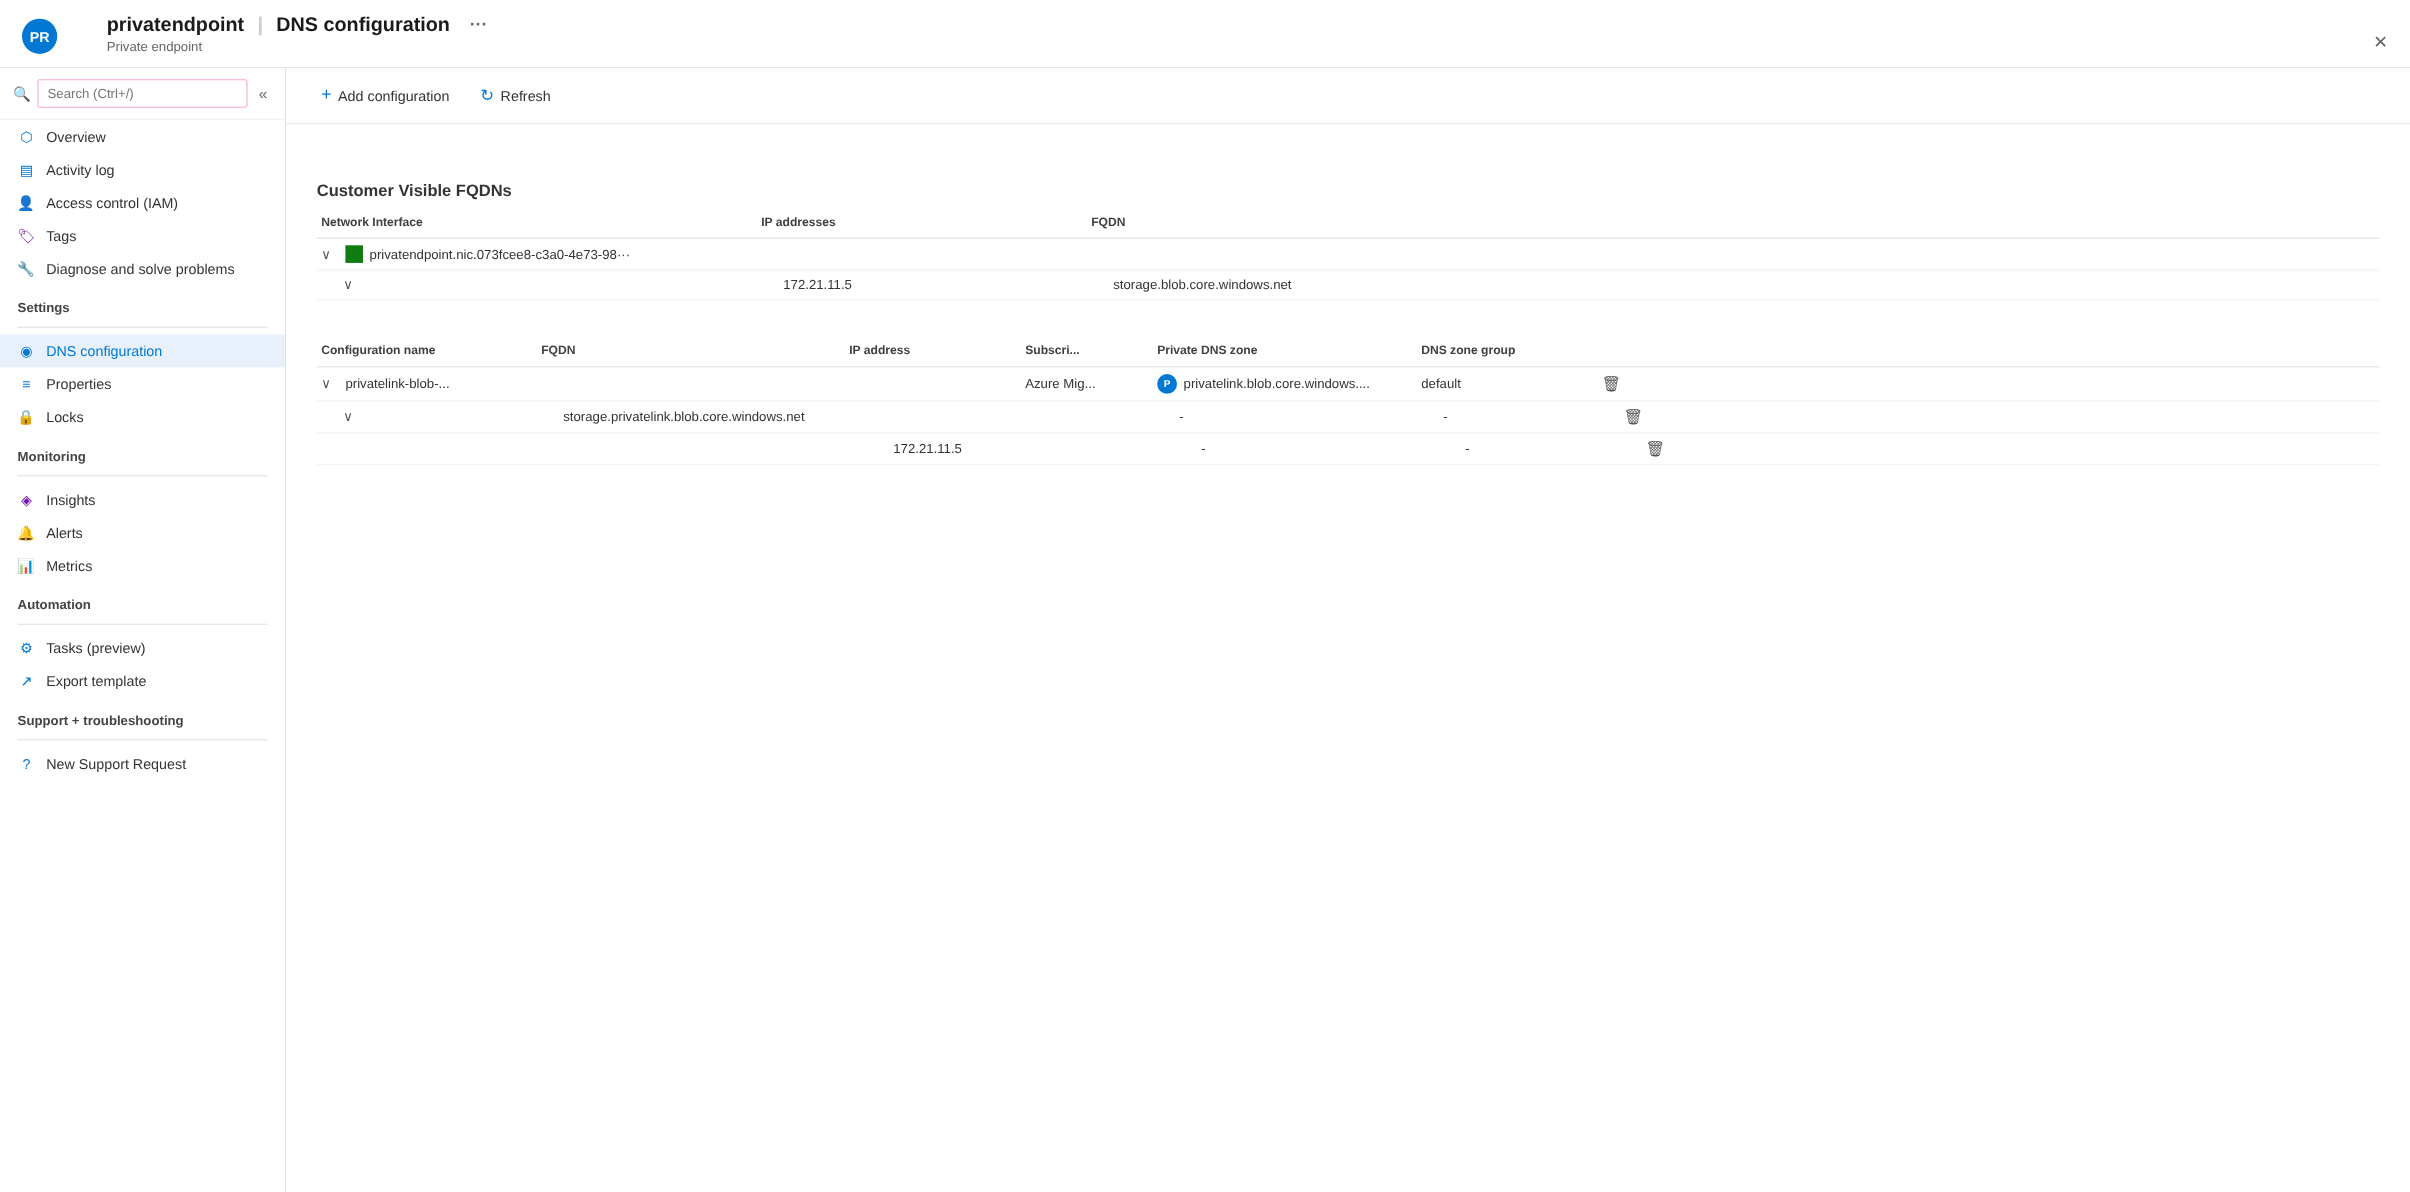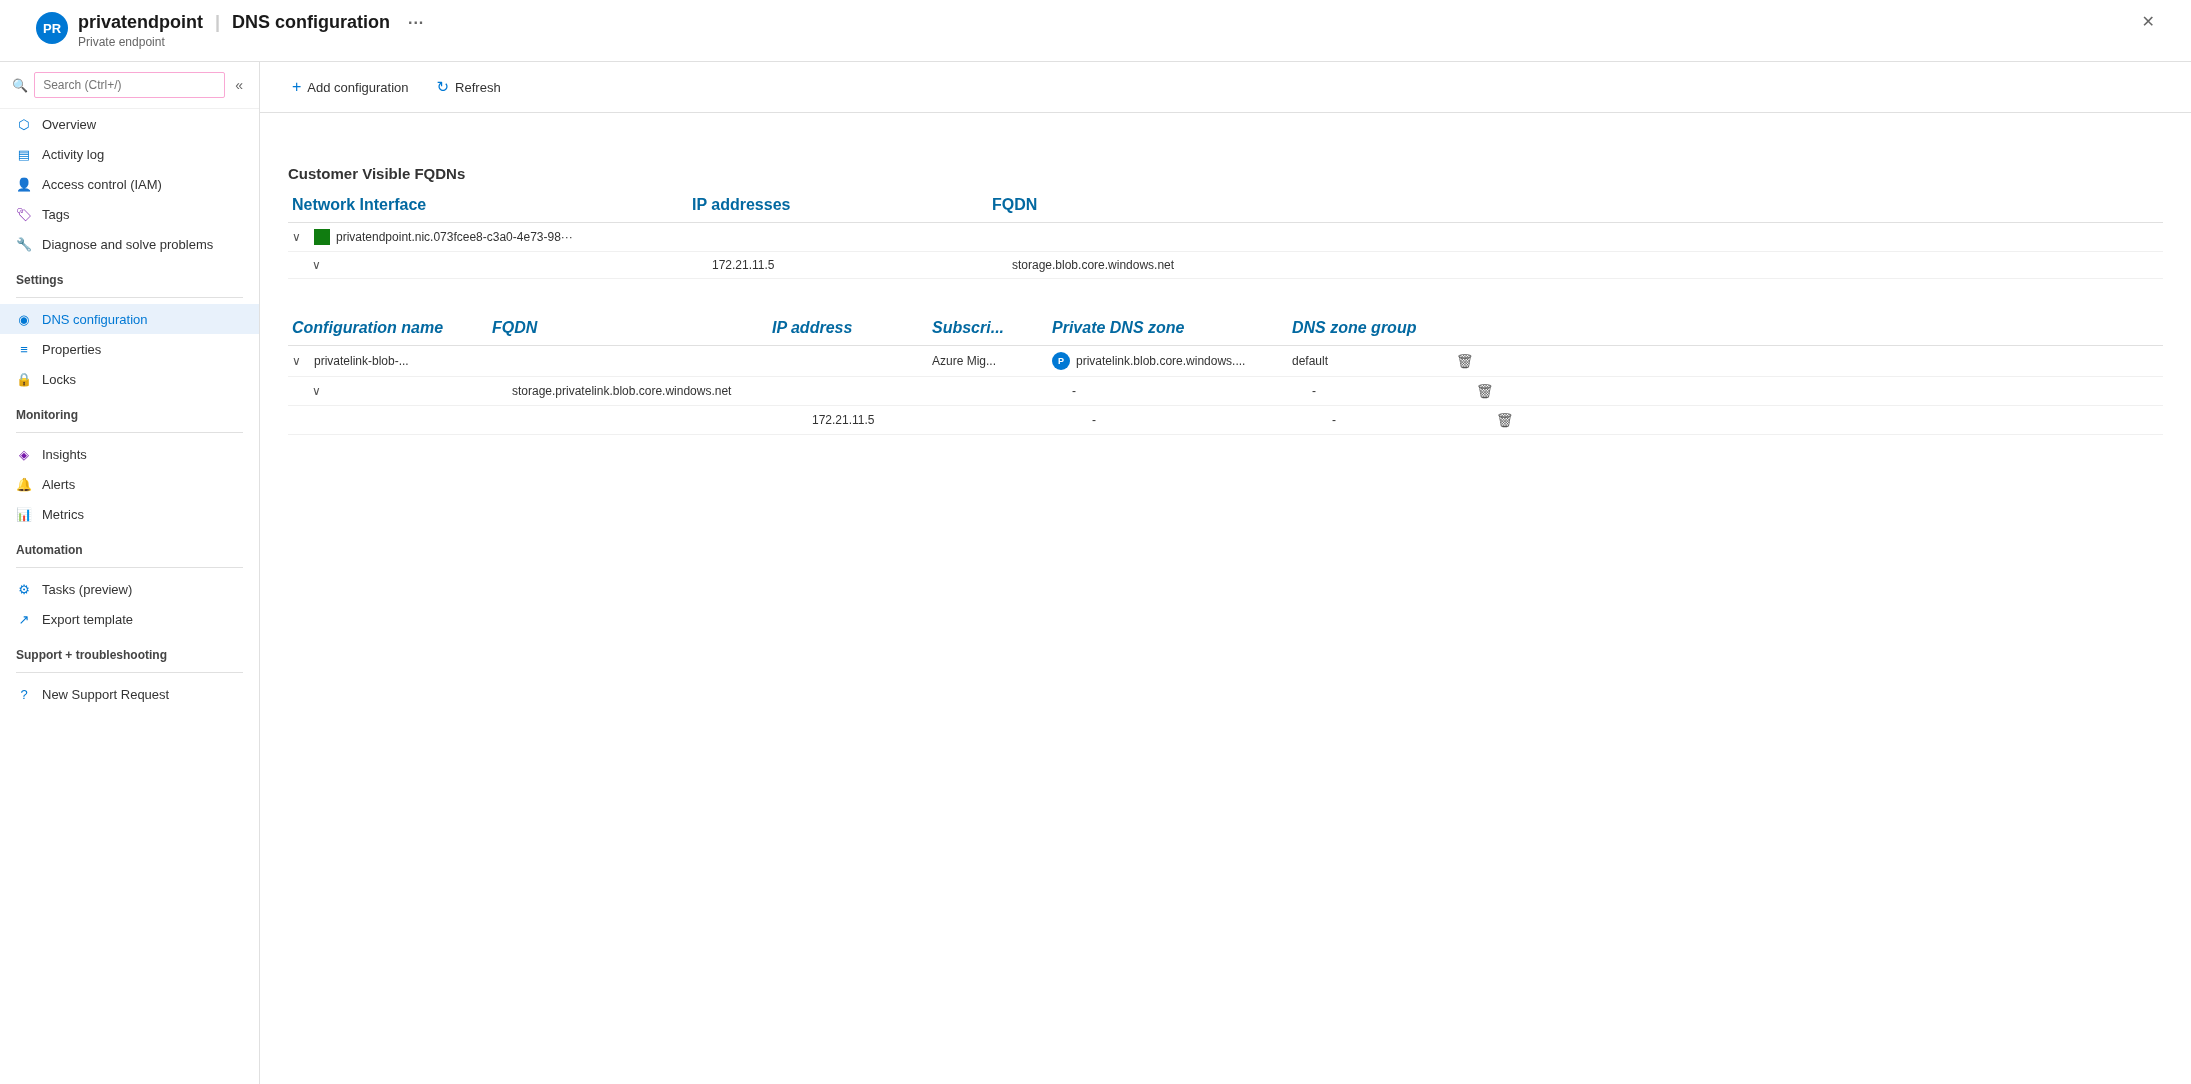--- a/index.html
+++ b/index.html
@@ -1,19 +1,19 @@
 <!DOCTYPE html>
 <html><head>
   <meta charset="utf-8">
   <style>
     * { box-sizing: border-box; margin: 0; padding: 0; }
     body { font-family: 'Segoe UI', Arial, sans-serif; font-size: 13px; color: #333; background: #fff; display: flex; flex-direction: column; height: 100vh; overflow: hidden; }
 
     
-    .header { display: flex; align-items: flex-start; padding: 12px 36px; border-bottom: 1px solid #e0e0e0; background: #fff; }
+    .header { display: flex; align-items: flex-end; padding: 12px 20px; border-bottom: 1px solid #e0e0e0; background: #fff; gap: 35px; }
     .header-avatar { width: 32px; height: 32px; border-radius: 50%; background: #0078d4; color: #fff; display: flex; align-items: center; justify-content: center; font-size: 13px; font-weight: 600; margin-right: 10px; flex-shrink: 0; }
     .header-title-group { flex: 1; }
     .header-title { font-size: 18px; font-weight: 600; color: #1a1a1a; display: flex; align-items: center; gap: 8px; }
     .header-subtitle { font-size: 12px; color: #666; margin-top: 2px; }
     .header-separator { color: #ccc; margin: 0 4px; }
     .header-more { color: #666; font-size: 16px; cursor: pointer; margin-left: 10px; }
     .header-close { margin-left: auto; cursor: pointer; color: #666; font-size: 16px; }
 
     
     .layout { display: flex; flex: 1; overflow: hidden; }
@@ -39,23 +39,23 @@
     
     .main { flex: 1; overflow-y: auto; padding: 20px 28px; background: #fff; }
 
     
     .section-title { font-size: 15px; font-weight: 600; margin-bottom: 6px; }
     .section-desc { font-size: 12px; color: #555; margin-bottom: 16px; line-height: 1.5; }
     .section-desc a { color: #0078d4; text-decoration: none; }
 
     
     .table-container { margin-bottom: 32px; }
-    .table-header-row { display: grid; padding: 8px 0; border-bottom: 1px solid #e0e0e0; font-weight: 600; font-size: 16px; color: #0369a1; }
+    .table-header-row { display: grid; padding: 8px 0; border-bottom: 1px solid #e0e0e0; font-weight: 600; font-size: 11px; color: #404040; }
     .fqdn-table-header { grid-template-columns: 400px 300px 1fr; }
-    .config-table-header { grid-template-columns: 200px 280px 160px 120px 240px 160px 40px; font-style: italic; }
+    .config-table-header { grid-template-columns: 200px 280px 160px 120px 240px 160px 40px; }
 
     .table-row { display: grid; padding: 6px 0; border-bottom: 1px solid #f0f0f0; font-size: 12px; align-items: center; }
     .fqdn-table-row { grid-template-columns: 400px 300px 1fr; }
     .config-table-row { grid-template-columns: 200px 280px 160px 120px 240px 160px 40px; }
 
     .table-cell { padding: 0 4px; }
 
     .chevron { display: inline-block; width: 16px; color: #555; cursor: pointer; }
 
     .network-interface-cell { display: flex; align-items: center; gap: 6px; }

